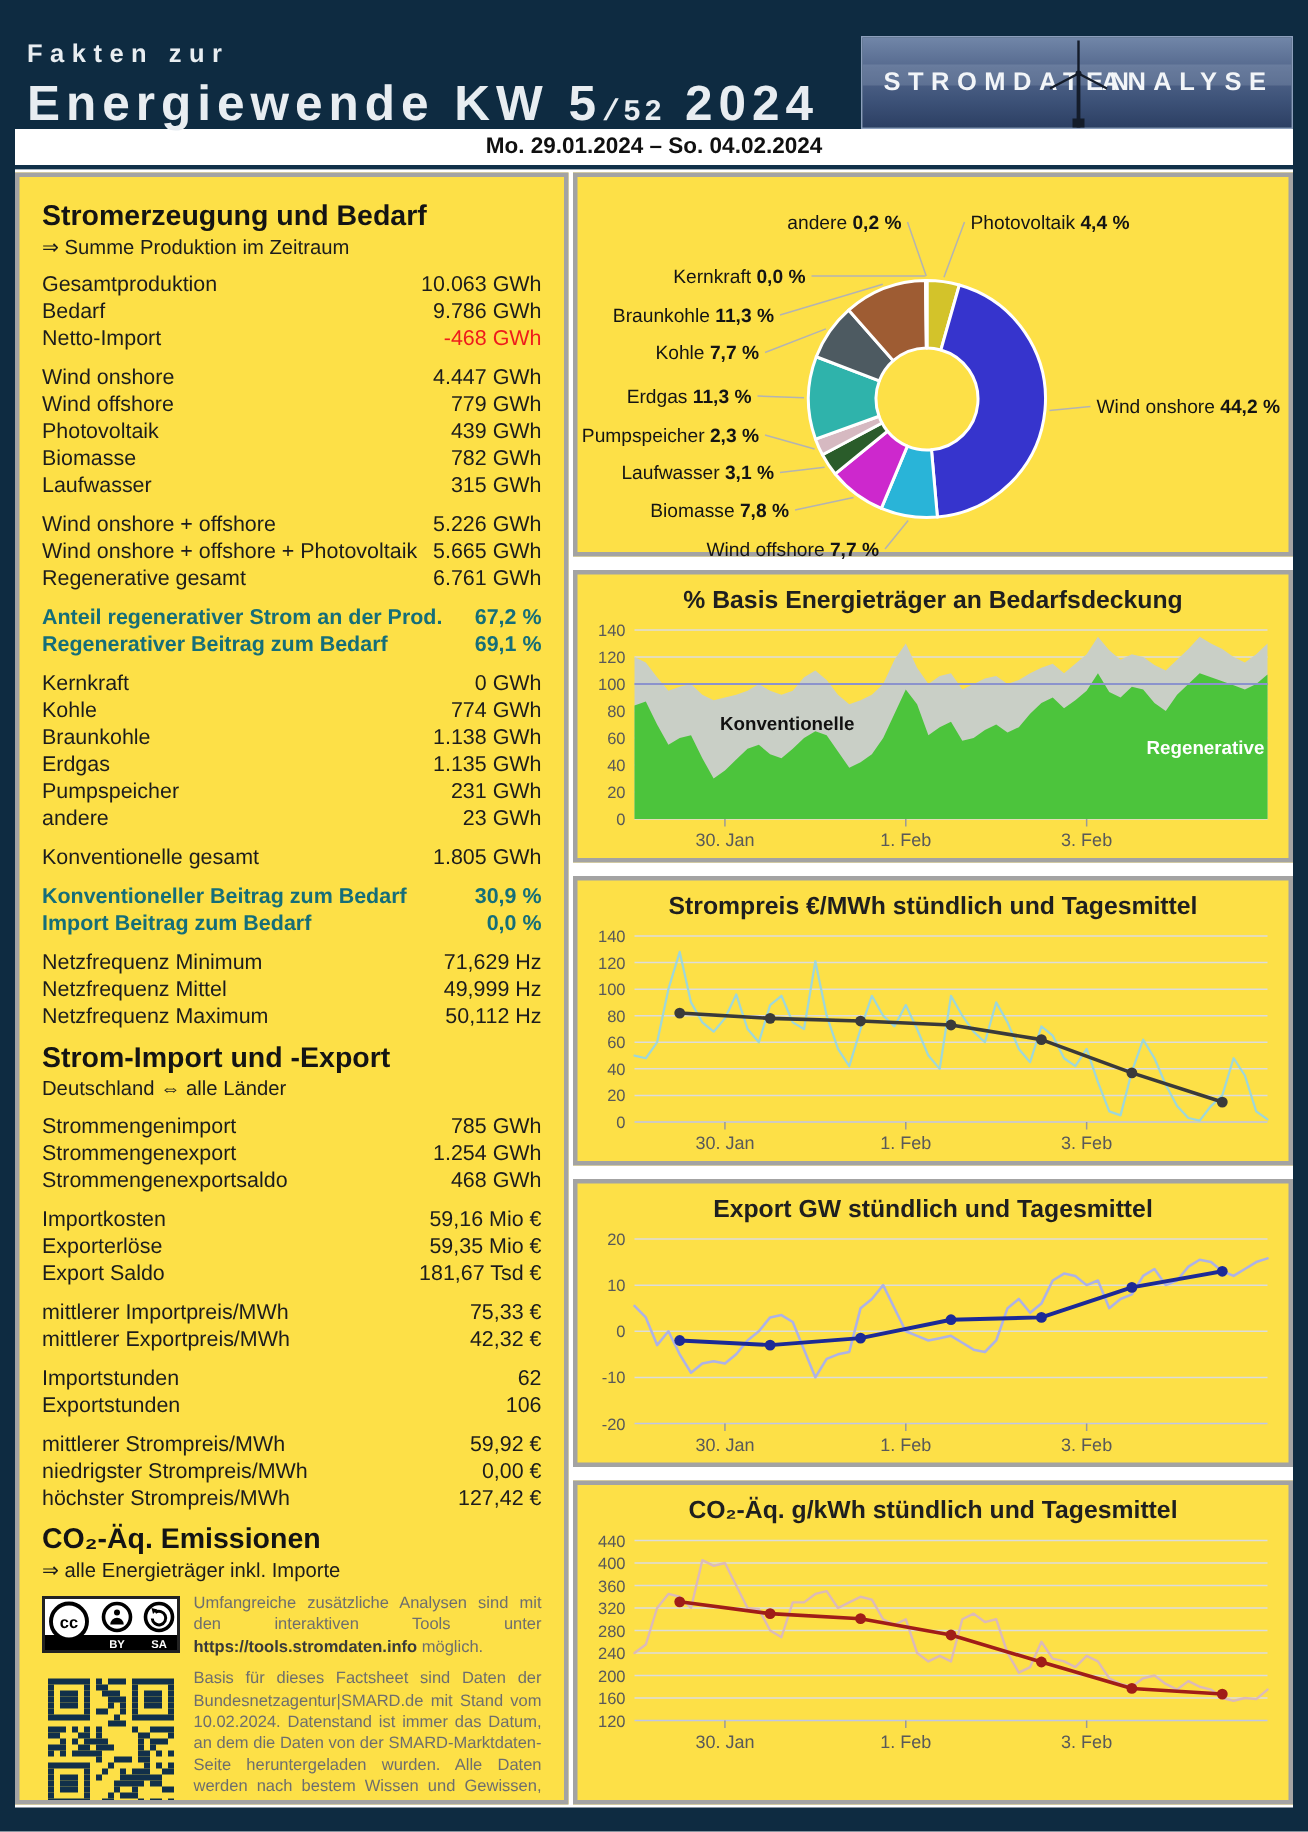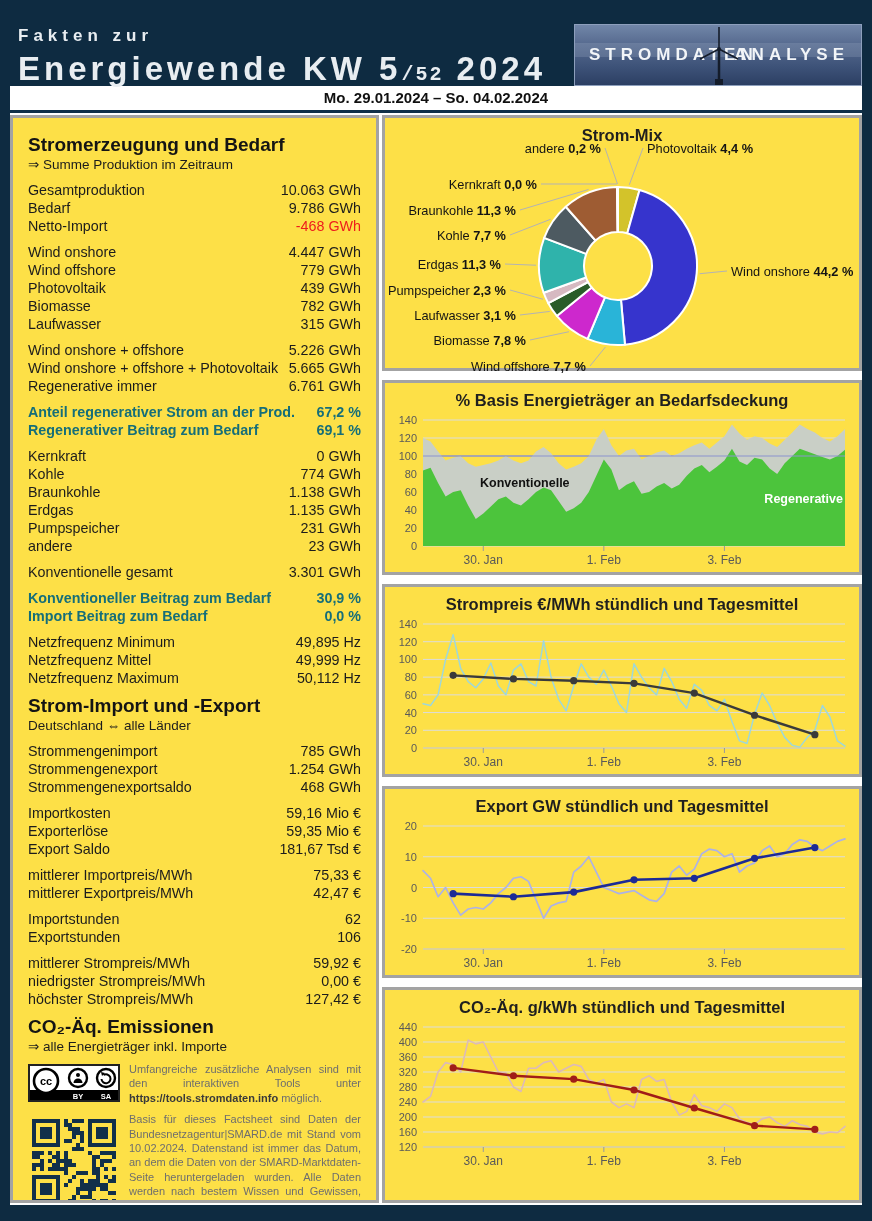--- a/index.html
+++ b/index.html
@@ -133,21 +133,21 @@
           <div class="group">
             <div class="srow">
               <span class="lbl">Wind onshore + offshore</span>
               <span class="val">5.226 GWh</span>
             </div>
             <div class="srow">
               <span class="lbl">Wind onshore + offshore + Photovoltaik</span>
               <span class="val">5.665 GWh</span>
             </div>
             <div class="srow">
-              <span class="lbl">Regenerative immer</span>
+              <span class="lbl">Regenerative gesamt</span>
               <span class="val">6.761 GWh</span>
             </div>
           </div>
           <div class="group">
             <div class="srow teal">
               <span class="lbl">Anteil regenerativer Strom an der Prod.</span>
               <span class="val">67,2 %</span>
             </div>
             <div class="srow teal">
               <span class="lbl">Regenerativer Beitrag zum Bedarf</span>
@@ -176,37 +176,37 @@
               <span class="val">231 GWh</span>
             </div>
             <div class="srow">
               <span class="lbl">andere</span>
               <span class="val">23 GWh</span>
             </div>
           </div>
           <div class="group">
             <div class="srow">
               <span class="lbl">Konventionelle gesamt</span>
-              <span class="val">3.301 GWh</span>
+              <span class="val">1.805 GWh</span>
             </div>
           </div>
           <div class="group">
             <div class="srow teal">
               <span class="lbl">Konventioneller Beitrag zum Bedarf</span>
               <span class="val">30,9 %</span>
             </div>
             <div class="srow teal">
               <span class="lbl">Import Beitrag zum Bedarf</span>
               <span class="val">0,0 %</span>
             </div>
           </div>
           <div class="group">
             <div class="srow">
               <span class="lbl">Netzfrequenz Minimum</span>
-              <span class="val">49,895 Hz</span>
+              <span class="val">71,629 Hz</span>
             </div>
             <div class="srow">
               <span class="lbl">Netzfrequenz Mittel</span>
               <span class="val">49,999 Hz</span>
             </div>
             <div class="srow">
               <span class="lbl">Netzfrequenz Maximum</span>
               <span class="val">50,112 Hz</span>
             </div>
           </div>
@@ -240,21 +240,21 @@
               <span class="val">181,67 Tsd €</span>
             </div>
           </div>
           <div class="group">
             <div class="srow">
               <span class="lbl">mittlerer Importpreis/MWh</span>
               <span class="val">75,33 €</span>
             </div>
             <div class="srow">
               <span class="lbl">mittlerer Exportpreis/MWh</span>
-              <span class="val">42,47 €</span>
+              <span class="val">42,32 €</span>
             </div>
           </div>
           <div class="group">
             <div class="srow">
               <span class="lbl">Importstunden</span>
               <span class="val">62</span>
             </div>
             <div class="srow">
               <span class="lbl">Exportstunden</span>
               <span class="val">106</span>
@@ -513,21 +513,20 @@
             <rect x="76" y="84" width="4" height="4" fill="#11304a"></rect>
             <rect x="84" y="84" width="4" height="4" fill="#11304a"></rect>
           </svg>
         <span>Basis für dieses Factsheet sind Daten der Bundesnetzagentur|SMARD.de mit Stand vom 10.02.2024. Datenstand ist immer das Datum, an dem die Daten von der SMARD-Marktdaten-Seite heruntergeladen wurden. Alle Daten werden nach bestem Wissen und Gewissen, aber ohne Gewähr für das Factsheet aufbereitet. Eine Haftung ist generell ausgeschlossen.</span>
       </div>
     </section>
 
     <section class="right-col">
 
       <div class="box chart-box" id="box-pie">
-        <div class="chart-title">Strom-Mix</div>
         <svg class="pie-svg" id="pie-svg" width="474" height="266">
             <line x1="258" y1="30" x2="244.29880383614034" y2="66.7821630928746" stroke="#b3b3b3" stroke-width="1"></line>
             <path d="M233,69 A79,79 0 0 1 254.5632029058687,71.99981394469921 L242.28036580758905,115.29105916607307 A34,34 0 0 0 233,114 Z" fill="#d3c32a" stroke="#ffffff" stroke-width="2" stroke-linejoin="round"></path>
             <line x1="342" y1="153" x2="314.6360810974526" y2="155.7168816921182" stroke="#b3b3b3" stroke-width="1"></line>
             <path d="M254.5632029058687,71.99981394469921 A79,79 0 0 1 239.9402445275087,226.69455512231065 L235.98694068272528,181.86854271086787 A34,34 0 0 0 242.28036580758905,115.29105916607307 Z" fill="#3634cd" stroke="#ffffff" stroke-width="2" stroke-linejoin="round"></path>
             <line x1="205" y1="248" x2="220.42687573356923" y2="229.030343367043" stroke="#b3b3b3" stroke-width="1"></line>
             <path d="M239.9402445275087,226.69455512231065 A79,79 0 0 1 202.53886461008565,220.89114644973907 L219.89014426256853,179.3708731555839 A34,34 0 0 0 235.98694068272528,181.86854271086787 Z" fill="#29b4d8" stroke="#ffffff" stroke-width="2" stroke-linejoin="round"></path>
             <line x1="145" y1="222" x2="183.97179138928342" y2="213.72849275941184" stroke="#b3b3b3" stroke-width="1"></line>
             <path d="M202.53886461008565,220.89114644973907 A79,79 0 0 1 171.8142582443,197.97304279113678 L206.66689595324303,169.50738550504622 A34,34 0 0 0 219.89014426256853,179.3708731555839 Z" fill="#cd28cd" stroke="#ffffff" stroke-width="2" stroke-linejoin="round"></path>
             <line x1="135" y1="197" x2="164.74801554506556" y2="193.44960525640886" stroke="#b3b3b3" stroke-width="1"></line>

